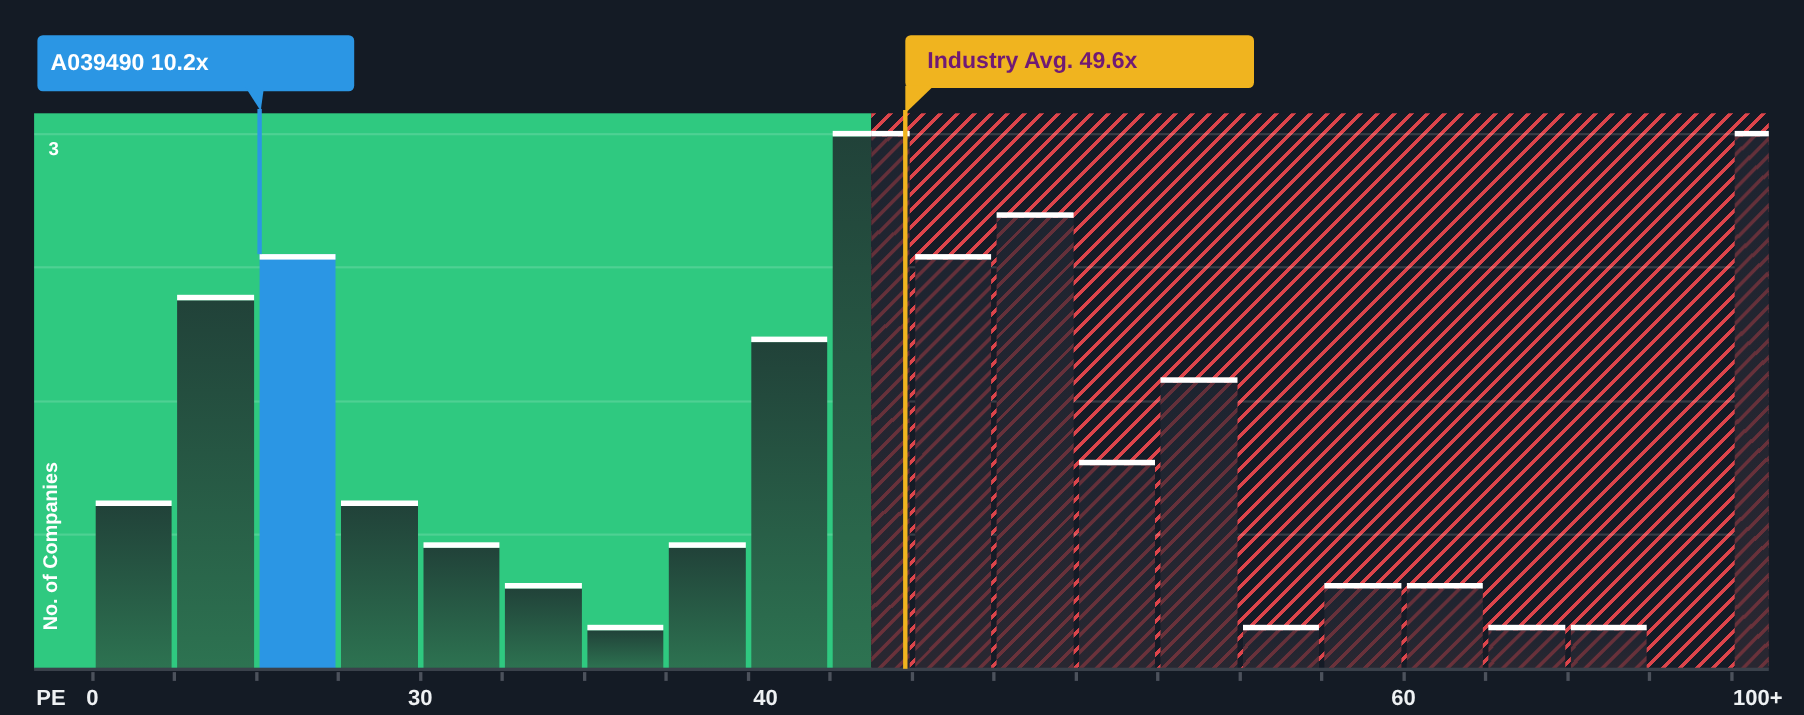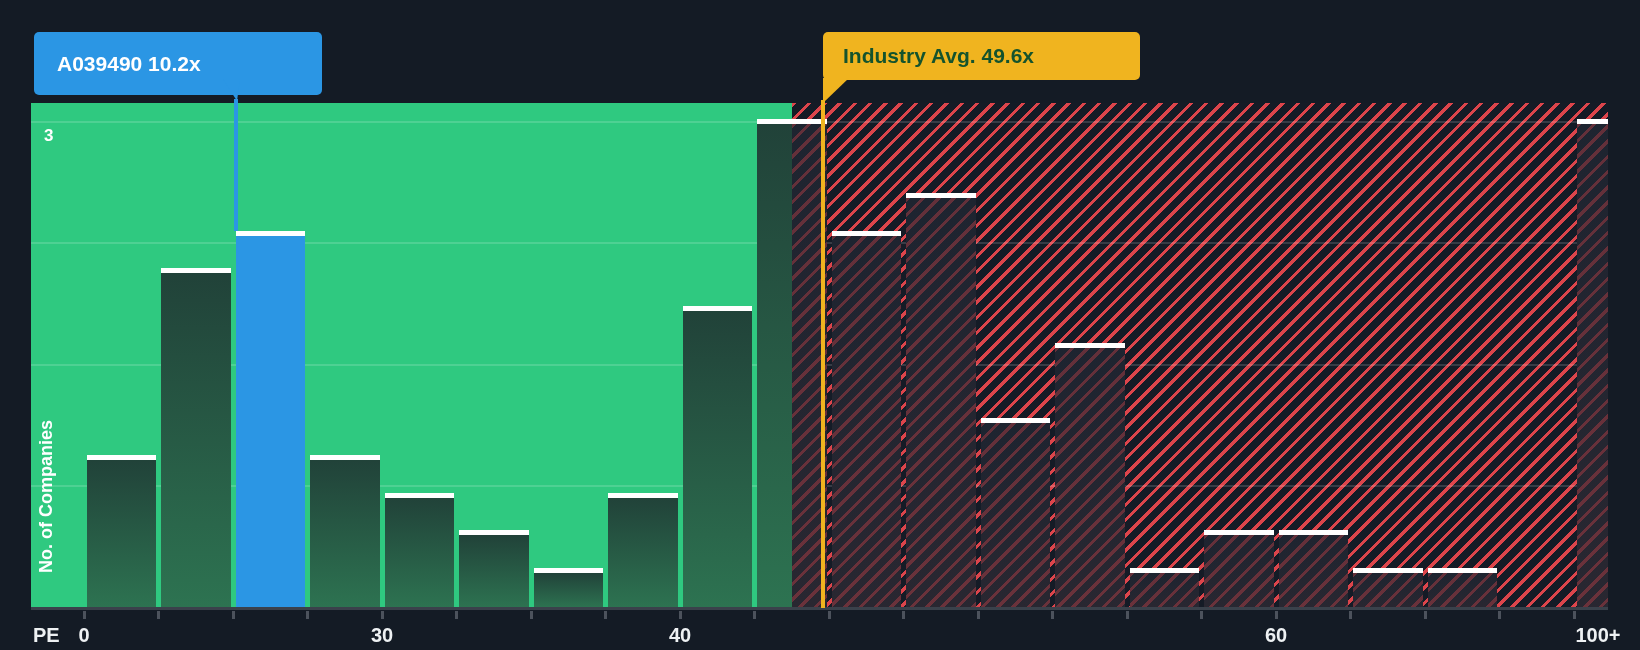--- a/index.html
+++ b/index.html
@@ -27,22 +27,22 @@
       repeating-linear-gradient(135deg, rgba(240,72,78,0.33) 0 3.2px, rgba(240,72,78,0) 3.2px 10.8px),
       linear-gradient(180deg,#1e2430 0%,#292731 100%);
   }
   .marker-line{position:absolute;z-index:6;}
   .company-line{width:4px;background:#2b96e4;}
   .industry-line{width:3.5px;background:#f0b41f;}
   .callout{
     position:absolute;top:32px;z-index:7;border-radius:5px;
     display:flex;align-items:center;font-weight:700;font-size:21px;
   }
-  .callout-company{left:34px;width:288px;height:63px;background:#2b96e4;color:#ffffff;padding-left:23px;box-sizing:border-box;}
-  .callout-industry{left:823px;width:317px;height:48px;background:#f0b41f;color:#14532d;padding-left:20px;box-sizing:border-box;}
+  .callout-company{left:34px;width:288px;height:51px;background:#2b96e4;color:#ffffff;padding-left:12px;box-sizing:border-box;}
+  .callout-industry{left:823px;width:317px;height:48px;background:#f0b41f;color:#701a75;padding-left:20px;box-sizing:border-box;}
   .pointer{position:absolute;width:0;height:0;z-index:7;}
   .pointer-company{left:223px;top:79px;border-top:22px solid #2b96e4;border-left:14px solid transparent;border-right:3px solid transparent;}
   .pointer-industry{left:823px;top:78px;border-top:25px solid #f0b41f;border-right:26px solid transparent;}
   .axis-line{position:absolute;left:31px;top:607px;width:1577px;height:3px;background:#3a414b;}
   .tick{position:absolute;top:611px;width:3px;height:8px;background:#4c525c;}
   .xlabel{
     position:absolute;top:624px;transform:translateX(-50%);
     font-size:20px;font-weight:700;color:#eef1f3;white-space:nowrap;
   }
   .pe-label{position:absolute;left:33px;top:624px;font-size:20px;font-weight:700;color:#eef1f3;}
@@ -124,17 +124,17 @@
     <div class="tick" style="left: 1051px;"></div>
     <div class="tick" style="left: 1125.5px;"></div>
     <div class="tick" style="left: 1200px;"></div>
     <div class="tick" style="left: 1274.5px;"></div>
     <div class="tick" style="left: 1349px;"></div>
     <div class="tick" style="left: 1423.5px;"></div>
     <div class="tick" style="left: 1498px;"></div>
     <div class="tick" style="left: 1572.5px;"></div>
     <div class="xlabel" style="left: 84px;">0</div>
     <div class="xlabel" style="left: 382px;">30</div>
-    <div class="xlabel" style="left: 680px;">40</div>
+    <div class="xlabel" style="left: 696px;">40</div>
     <div class="xlabel" style="left: 978px; margin-top: 48px;">60</div>
     <div class="xlabel" style="left: 1276px;">60</div>
     <div class="xlabel" style="left: 1574px; margin-left: 24px;">100+</div>
   </div>
 
 </body></html>

